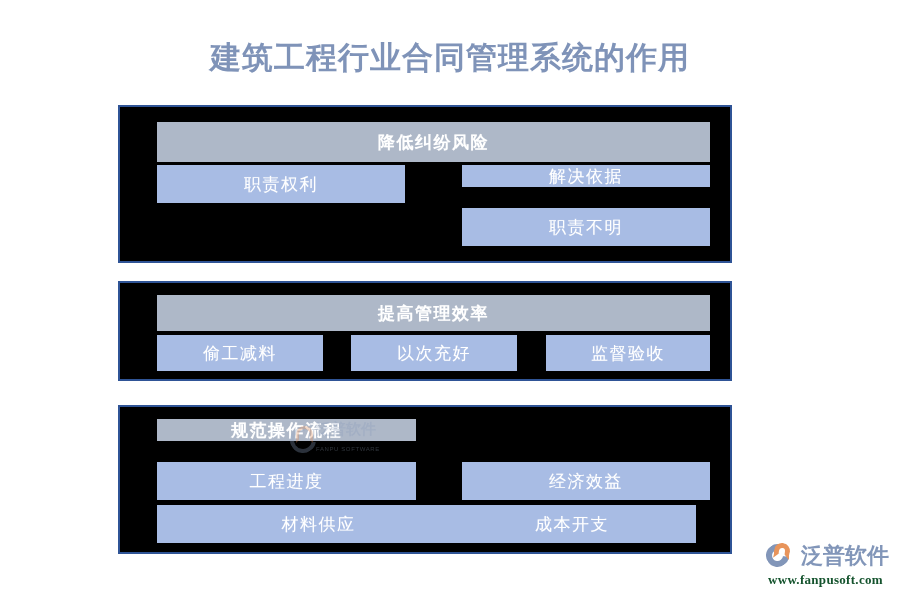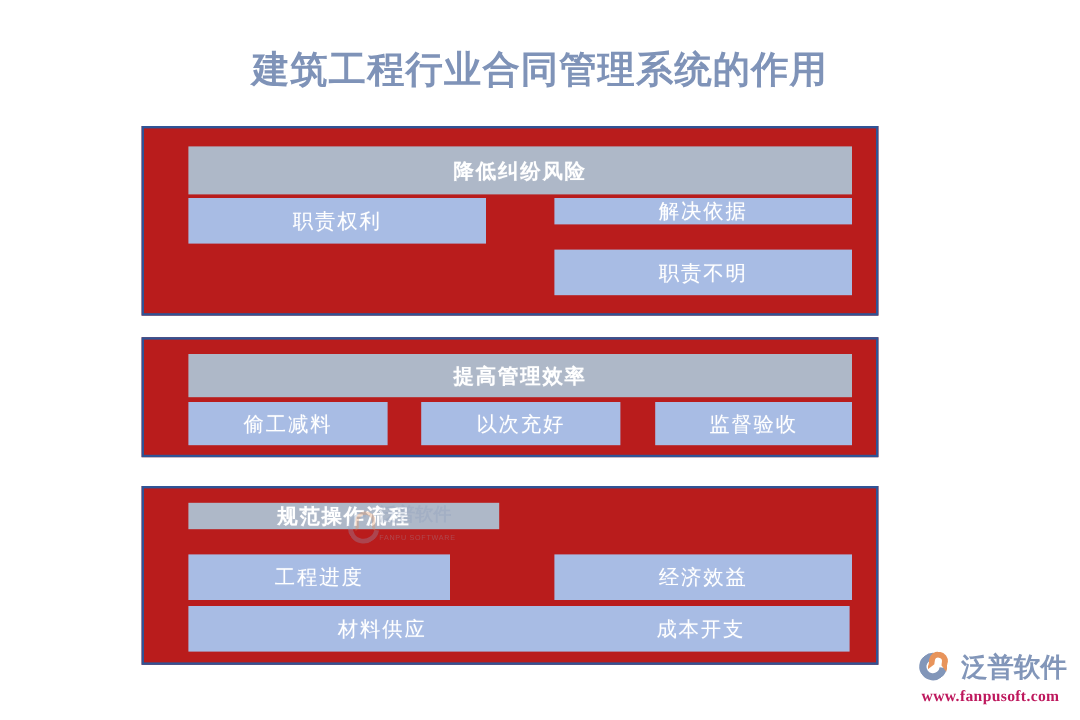--- a/index.html
+++ b/index.html
@@ -34,21 +34,21 @@
     color: #7f93b8;
     letter-spacing: 1px;
     line-height: 40px;
     white-space: nowrap;
   }
 
   
   .section {
     position: absolute;
     border: 2px solid #2f5496;
-    background: #b91c1c;
+    background: #000000;
     box-sizing: border-box;
   }
   .section-1 { left: 118px; top: 105px; width: 614px; height: 158px; }
   .section-2 { left: 118px; top: 281px; width: 614px; height: 100px; }
   .section-3 { left: 118px; top: 405px; width: 614px; height: 149px; }
 
   
   .box {
     position: absolute;
     box-sizing: border-box;
@@ -79,24 +79,24 @@
 
   
   .s2-header { left: 37px;  top: 12px; width: 553px; height: 36px; }
   .s2-c1     { left: 37px;  top: 52px; width: 166px; height: 36px; }
   .s2-c2     { left: 231px; top: 52px; width: 166px; height: 36px; }
   .s2-c3     { left: 426px; top: 52px; width: 164px; height: 36px; }
 
   
   .s3-h1     { left: 37px;  top: 12px;  width: 259px; height: 22px; }
   .s3-h2     { left: 342px; top: 12px;  width: 248px; height: 38px; }
-  .s3-l1     { left: 37px;  top: 55px;  width: 218px; height: 38px; }
+  .s3-l1     { left: 37px;  top: 55px;  width: 259px; height: 38px; }
   .s3-r1     { left: 342px; top: 55px;  width: 248px; height: 38px; }
   .s3-l2     { left: 37px;  top: 98px;  width: 303px; height: 38px; padding-left: 20px; }
-  .s3-r2     { left: 340px; top: 98px;  width: 248px; height: 38px; }
+  .s3-r2     { left: 328px; top: 98px;  width: 248px; height: 38px; }
 
   
   .watermark {
     position: absolute;
     left: 290px;
     top: 415px;
     width: 120px;
     height: 46px;
     opacity: 0.30;
     pointer-events: none;
@@ -192,21 +192,21 @@
     font-weight: bold;
     color: #8296b9;
     letter-spacing: 0px;
     white-space: nowrap;
     line-height: 26px;
   }
   .brand-url {
     font-family: "Liberation Serif", serif;
     font-size: 13px;
     font-weight: bold;
-    color: #be185d;
+    color: #14532d;
     letter-spacing: 0.3px;
     margin-top: 1px;
     margin-left: 2px;
     white-space: nowrap;
   }
 </style>
 </head>
 <body>
 
 <div class="canvas">

